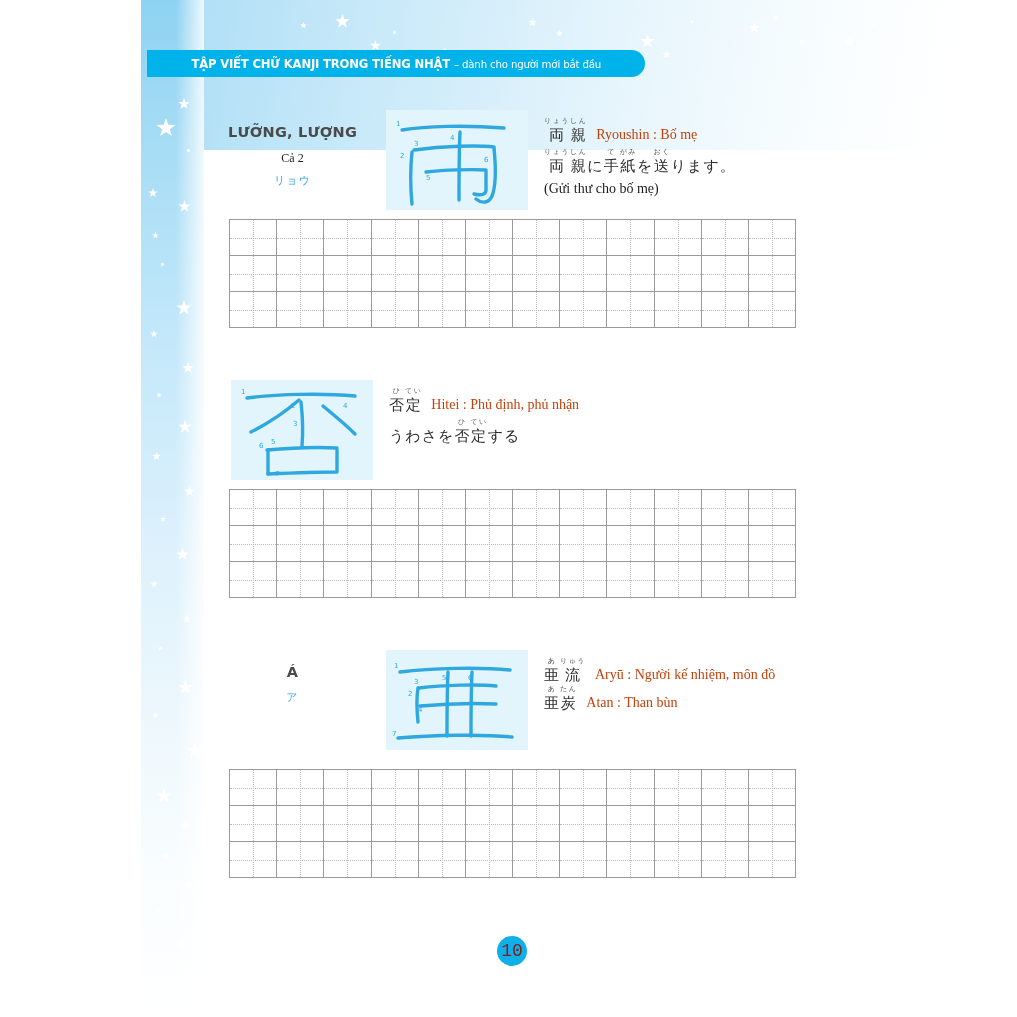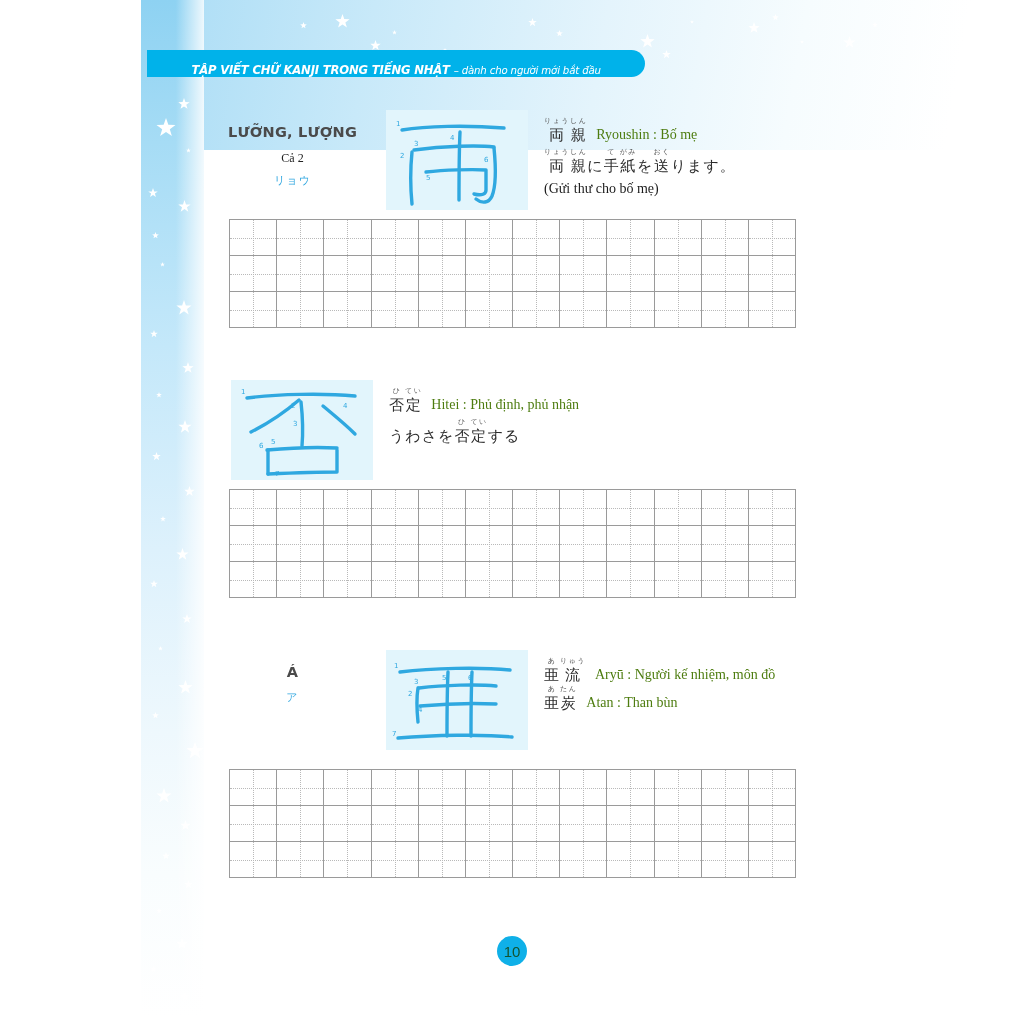--- a/index.html
+++ b/index.html
@@ -24,21 +24,21 @@
     background:linear-gradient(90deg,rgba(255,255,255,0) 55%,rgba(255,255,255,0.85) 100%);
   }
   .star{position:absolute;background:#fff;}
   .star svg{display:block;}
 
   
   .header-ribbon{
     position:absolute;left:147px;top:50px;width:498px;height:27px;
     background:#00b2ea;
     border-radius:0 14px 14px 0;
-    display:flex;align-items:flex-end;justify-content:center;font-style:italic;
+    display:flex;align-items:center;justify-content:center;
   }
   .header-ribbon .htitle{
     font-family:"DejaVu Sans", sans-serif;
     color:#ffffff;font-weight:bold;font-size:12.5px;
     letter-spacing:-0.2px;white-space:nowrap;
     transform:scaleX(0.93);
   }
   .header-ribbon .hsub{
     font-weight:normal;font-size:11px;
   }
@@ -75,21 +75,21 @@
   .rubybox{display:inline-block;text-align:center;line-height:1;}
   .rt{
     display:block;font-family:"DejaVu Sans", sans-serif;
     font-size:7px;color:#555;letter-spacing:1.5px;margin-bottom:1px;height:9px;
   }
   .rb{
     display:block;font-family:"DejaVu Sans", sans-serif;
     font-size:15px;color:#2b2b2b;letter-spacing:1px;
   }
   .romaji{
-    font-family:"Liberation Serif", serif;font-size:14px;color:#4d7c0f;
+    font-family:"Liberation Serif", serif;font-size:14px;color:#c2410c;
     margin-left:9px;white-space:nowrap;
   }
   .ex-vn{
     font-family:"Liberation Serif", serif;font-size:14px;color:#1b1b1b;
     margin-top:7px;
   }
   .ex-sentence{margin-top:6px;}
 
   
   .grid{
@@ -108,22 +108,22 @@
     border-top:1px dotted #b9b9b9;
   }
   .cell:after{
     content:"";position:absolute;top:0;bottom:0;left:50%;
     border-left:1px dotted #b9b9b9;
   }
 
   
   .pagenum{
     position:absolute;left:497px;top:936px;width:30px;height:30px;
-    border-radius:50%;background:#0fb0e8;color:#14532d;
-    font-family:Liberation Sans, sans-serif;font-size:15px;
+    border-radius:50%;background:#0fb0e8;color:#7f1d1d;
+    font-family:Liberation Mono, monospace;font-size:18px;
     display:flex;align-items:center;justify-content:center;
   }
 </style>
 </head>
 <body>
 
 <div class="page">
 
   <div class="bg-top"></div>
   <div class="bg-left"></div>

